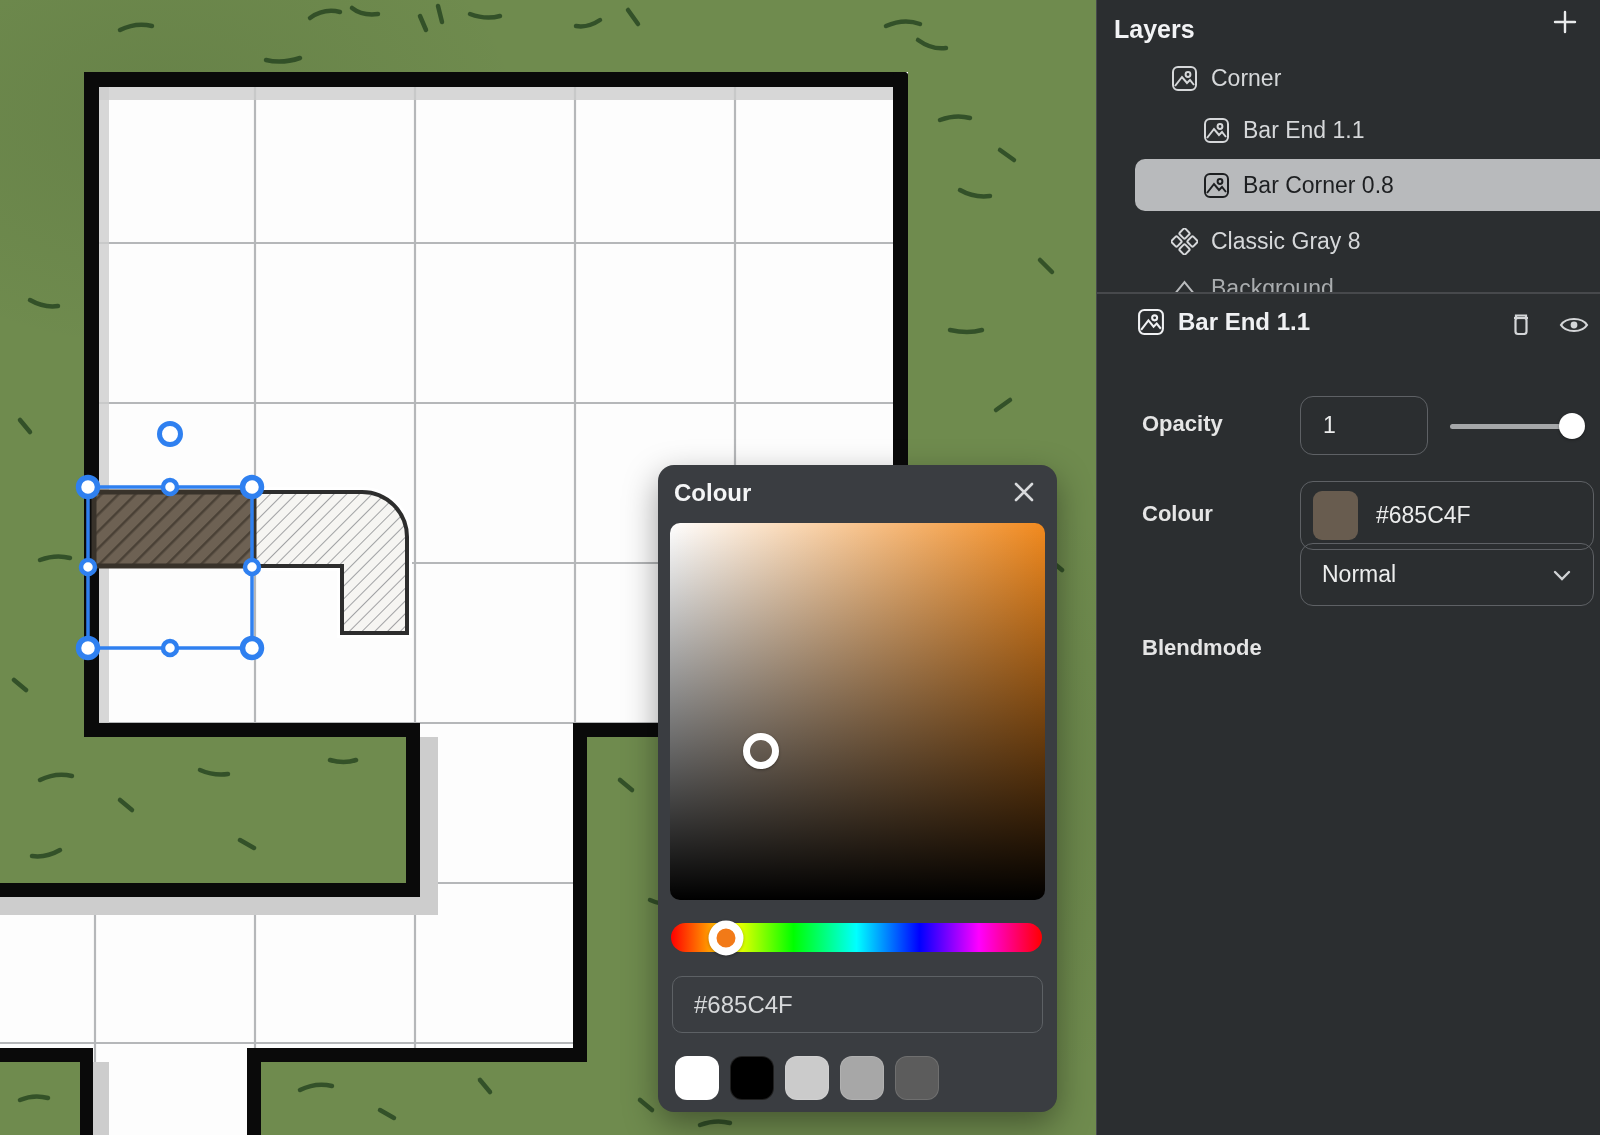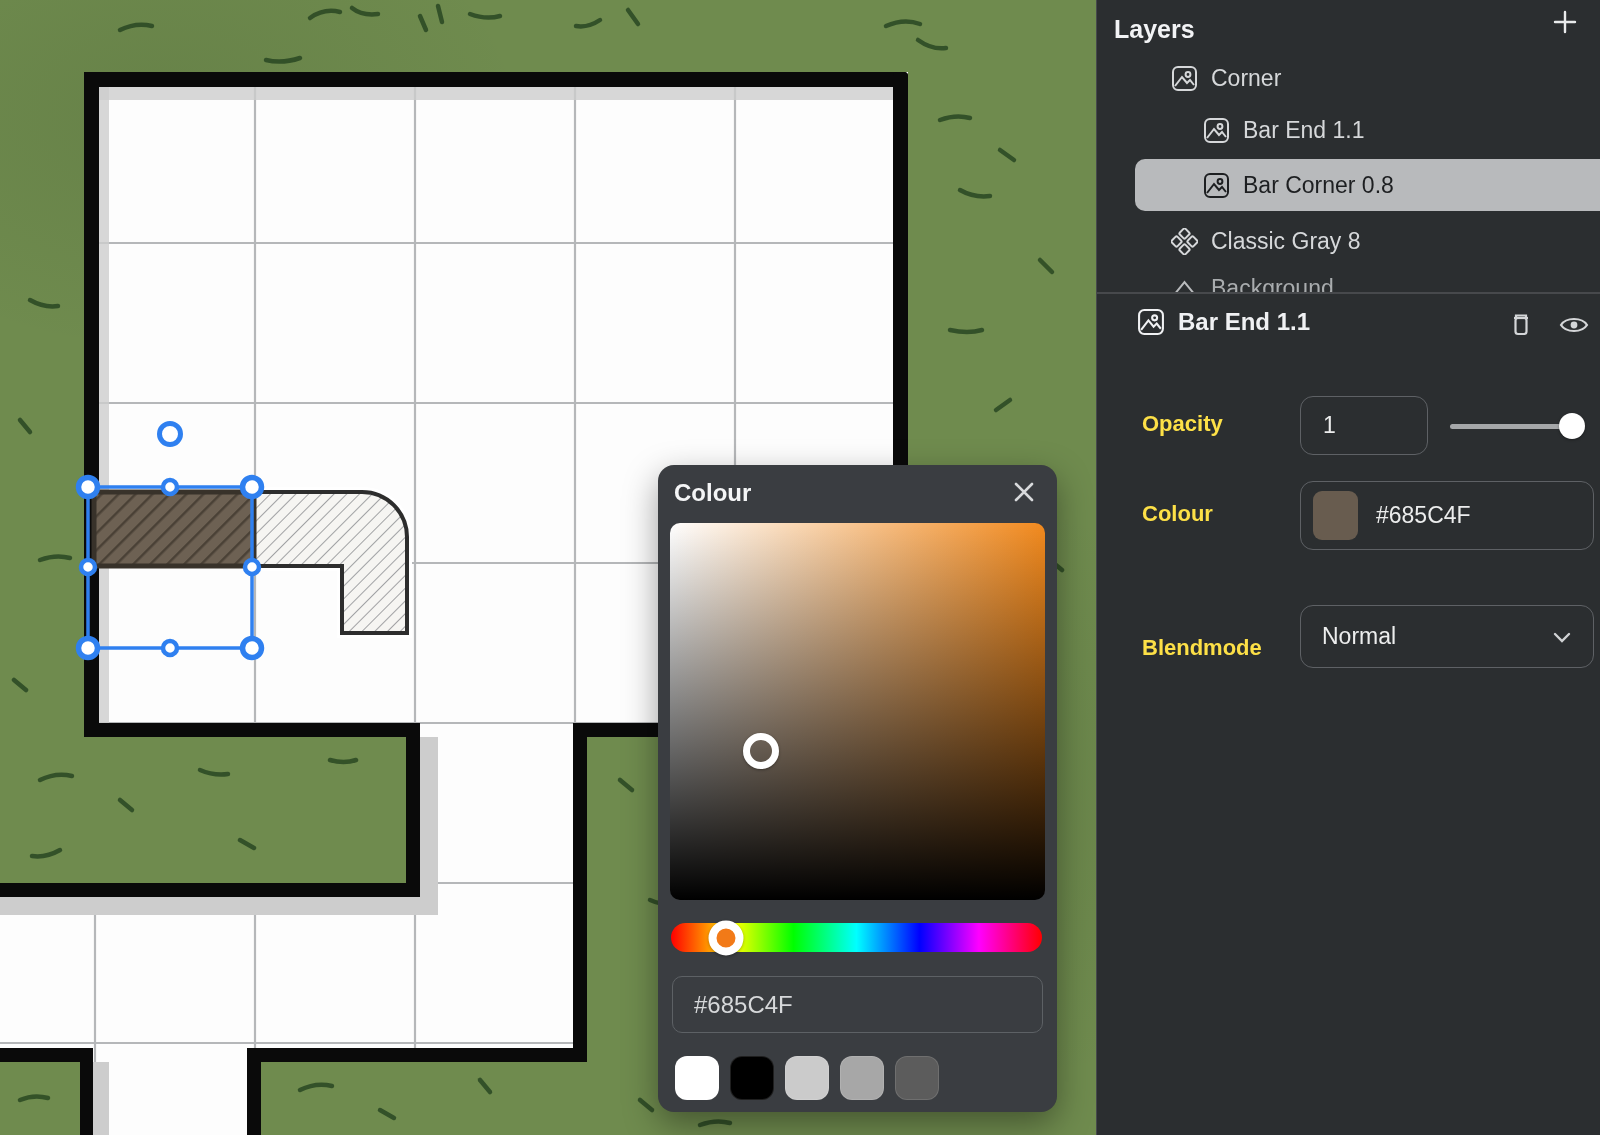--- a/index.html
+++ b/index.html
@@ -38,30 +38,30 @@
   #layers-list{position:absolute;left:0;top:0;width:100%;height:293px;overflow:hidden;}
   .lrow{position:absolute;height:40px;display:flex;align-items:center;font-size:23px;color:#d6d8da;width:100%;}
   .lrow .licon{width:27px;height:27px;flex:0 0 auto;margin-right:13px;}
   .row-selected{position:absolute;left:38px;top:159px;width:461px;height:52px;background:#b8babc;
     border-radius:10px;display:flex;align-items:center;color:#1d1f21;font-size:23px;}
   .divider{position:absolute;left:0;top:292px;width:100%;height:1.5px;background:#47494c;}
   .props-header{position:absolute;left:40px;top:308px;display:flex;align-items:center;font-size:24px;font-weight:700;color:#f0f1f3;}
   .props-header .licon{width:28px;height:28px;margin-right:13px;}
   .ph-actions{position:absolute;right:12px;top:310px;display:flex;gap:22px;}
   .ph-actions .abtn{width:30px;height:30px;cursor:pointer;}
-  .prop-label{position:absolute;left:45px;font-size:22px;font-weight:600;color:#fde047;}
+  .prop-label{position:absolute;left:45px;font-size:22px;font-weight:600;color:#e5e5e5;}
   .field{position:absolute;border:1.5px solid #5e6165;border-radius:13px;box-sizing:border-box;
     display:flex;align-items:center;color:#eceded;font-size:23px;}
   .opacity-input{left:203px;top:396px;width:128px;height:59px;padding-left:22px;}
   .slider-wrap{position:absolute;left:353px;top:413px;width:132px;height:26px;}
   .slider-track{position:absolute;left:0;top:11px;width:100%;height:5px;background:#a5a7a9;border-radius:3px;}
   .slider-knob{position:absolute;right:-3px;top:0;width:26px;height:26px;background:#fff;border-radius:50%;box-shadow:0 1px 3px rgba(0,0,0,.35);}
   .colour-field{left:203px;top:481px;width:294px;height:69px;padding-left:12px;}
   .colour-chip{width:45px;height:49px;border-radius:9px;margin-right:18px;flex:0 0 auto;}
-  .blend-select{left:203px;top:605px;width:294px;height:63px;padding-left:21px;cursor:pointer;}
+  .blend-select{left:203px;top:543px;width:294px;height:63px;padding-left:21px;cursor:pointer;}
   .blend-chevron{position:absolute;right:18px;top:50%;transform:translateY(-50%);width:26px;height:26px;}
   .dim{color:#a9acae;}
   svg{display:block;}
 </style>
 </head>
 <body>
 
 <div id="app">
 
   <div id="canvas">

